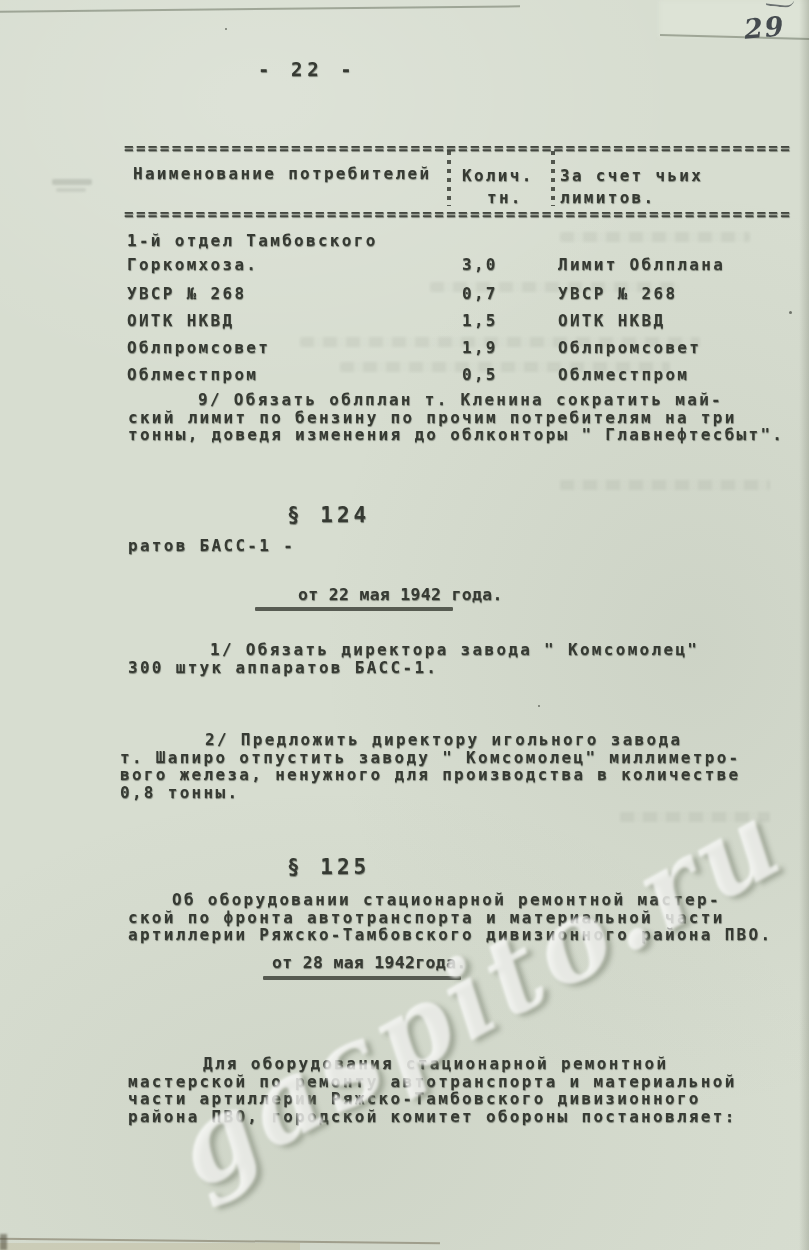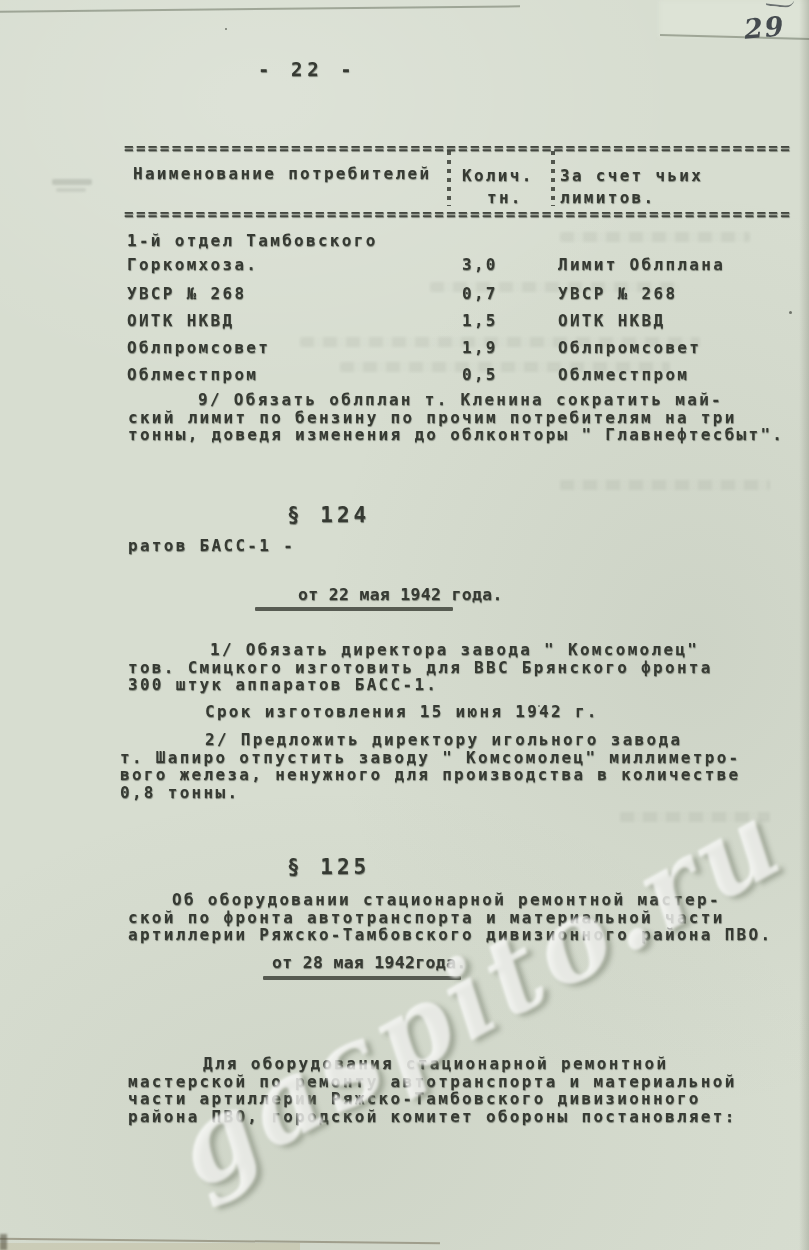--- a/index.html
+++ b/index.html
@@ -123,25 +123,23 @@
 
   <div class="abs tw block" style="left:128px;top:537px;">
     <div class="line">ратов БАСС-1 -</div>
   </div>
 
   <div class="abs tw date-line" style="left:262px;top:585px;margin-left:36px;">от 22 мая 1942 года.</div>
   <div class="underline" style="left:255px;top:607px;width:198px;"></div>
 
   <div class="abs tw block" style="left:128px;top:641px;">
     <div class="line ind82">1/ Обязать директора завода " Комсомолец"</div>
-    <div class="line">тов. Смицкого изготовить для ВВС Брянского фронта</div>
     <div class="line">300 штук аппаратов БАСС-1.</div>
   </div>
 
-  <div class="abs tw" style="left:205px;top:702px;">Срок изготовления 15 июня 1942 г.</div>
 
   <div class="abs tw block" style="left:120px;top:731px;">
     <div class="line ind85">2/ Предложить директору игольного завода</div>
     <div class="line">т. Шапиро отпустить заводу " Комсомолец" миллиметро-</div>
     <div class="line">вого железа, ненужного для производства в количестве</div>
     <div class="line">0,8 тонны.</div>
   </div>
 
   <div class="abs tw sec-heading" style="left:287px;top:855px;">§ 125</div>
 

